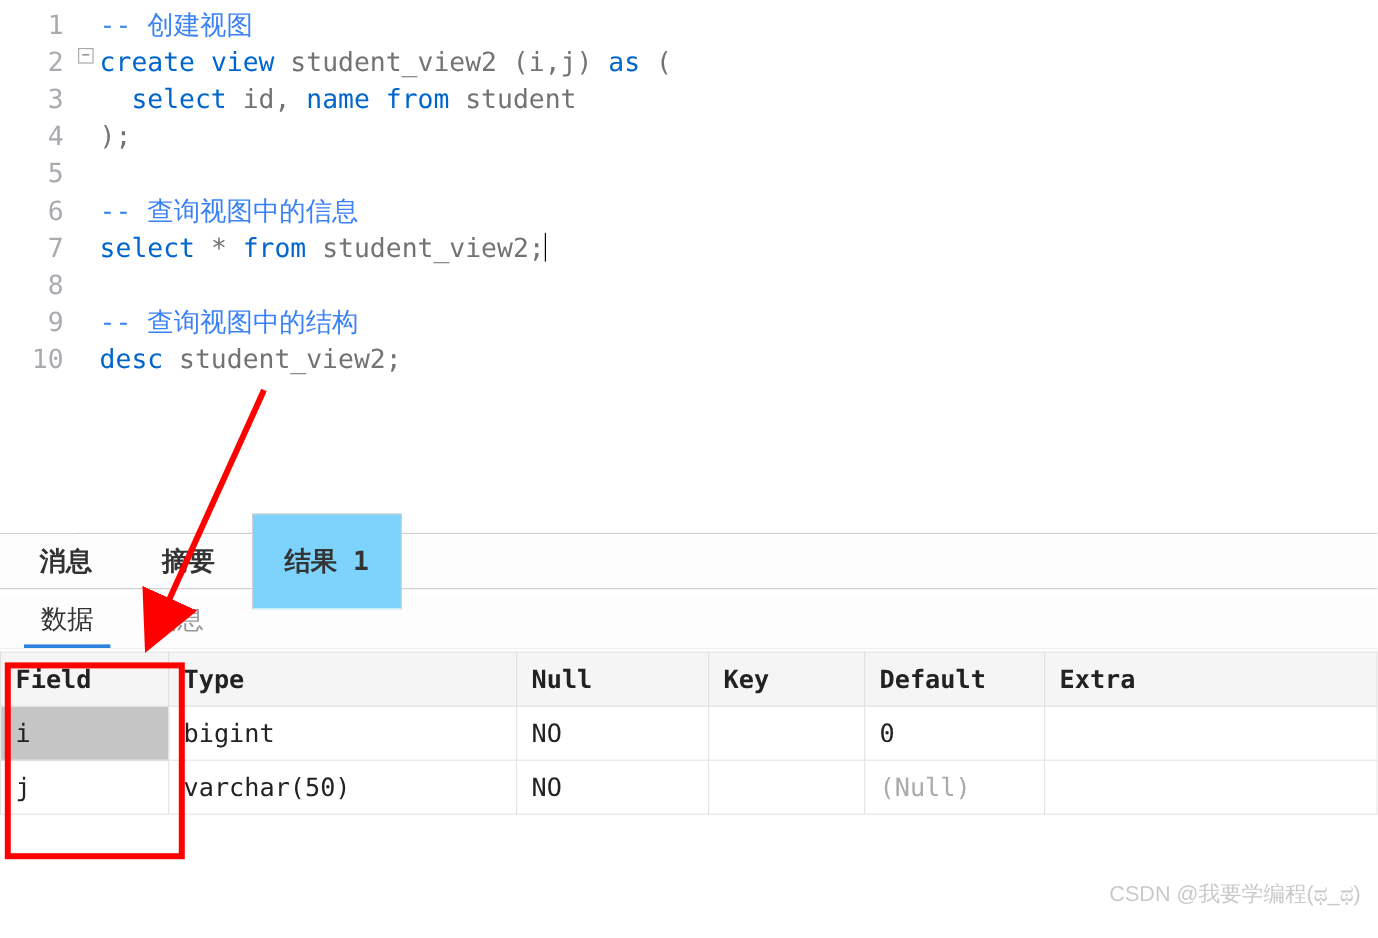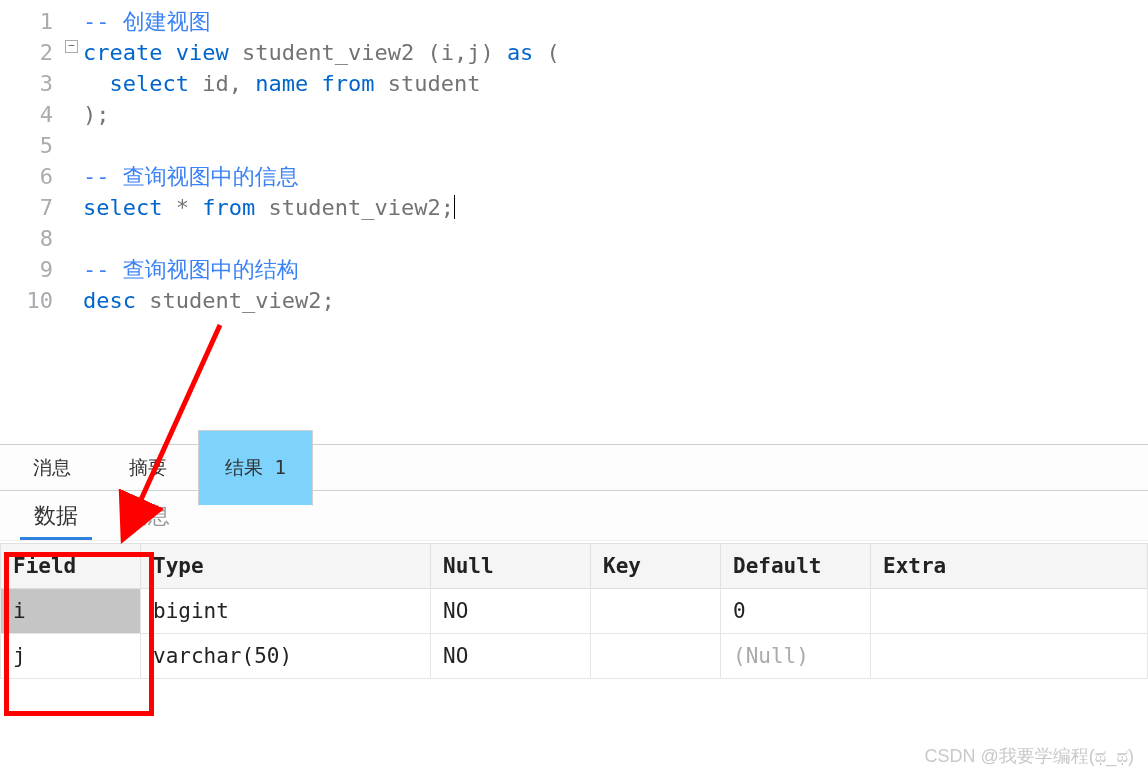--- a/index.html
+++ b/index.html
@@ -59,25 +59,26 @@
     .tabs {
       display: flex;
       align-items: center;
       height: 46px;
       border-bottom: 1px solid #d0d0d0;
       padding-left: 6px;
       background: #fdfdfd;
     }
     .tab {
       padding: 24px 26px;
-      font-size: 19px;
+      font-size: 22px;
       color: #333;
       cursor: pointer;
       border: 1px solid transparent;
       margin-right: 4px;
+      font-weight: bold;
     }
     .tab.active {
       border: 1px solid #d0d0d0;
       border-bottom: 1px solid #fff;
       background: #7dd3fc;
       margin-bottom: -1px;
     }
     .subtabs {
       display: flex;
       height: 46px;
@@ -131,21 +132,21 @@
       position: absolute;
       border: 5px solid #ff0000;
       pointer-events: none;
     }
     .annotation-arrow {
       position: absolute;
       pointer-events: none;
     }
     .watermark {
       position: absolute;
-      bottom: 14px;
+      bottom: 25px;
       right: 14px;
       color: #c9c9c9;
       font-size: 18px;
       font-family: "Microsoft YaHei", sans-serif;
     }
     .cursor-bar {
       display: inline-block;
       width: 1px;
       height: 24px;
       background: #000;

